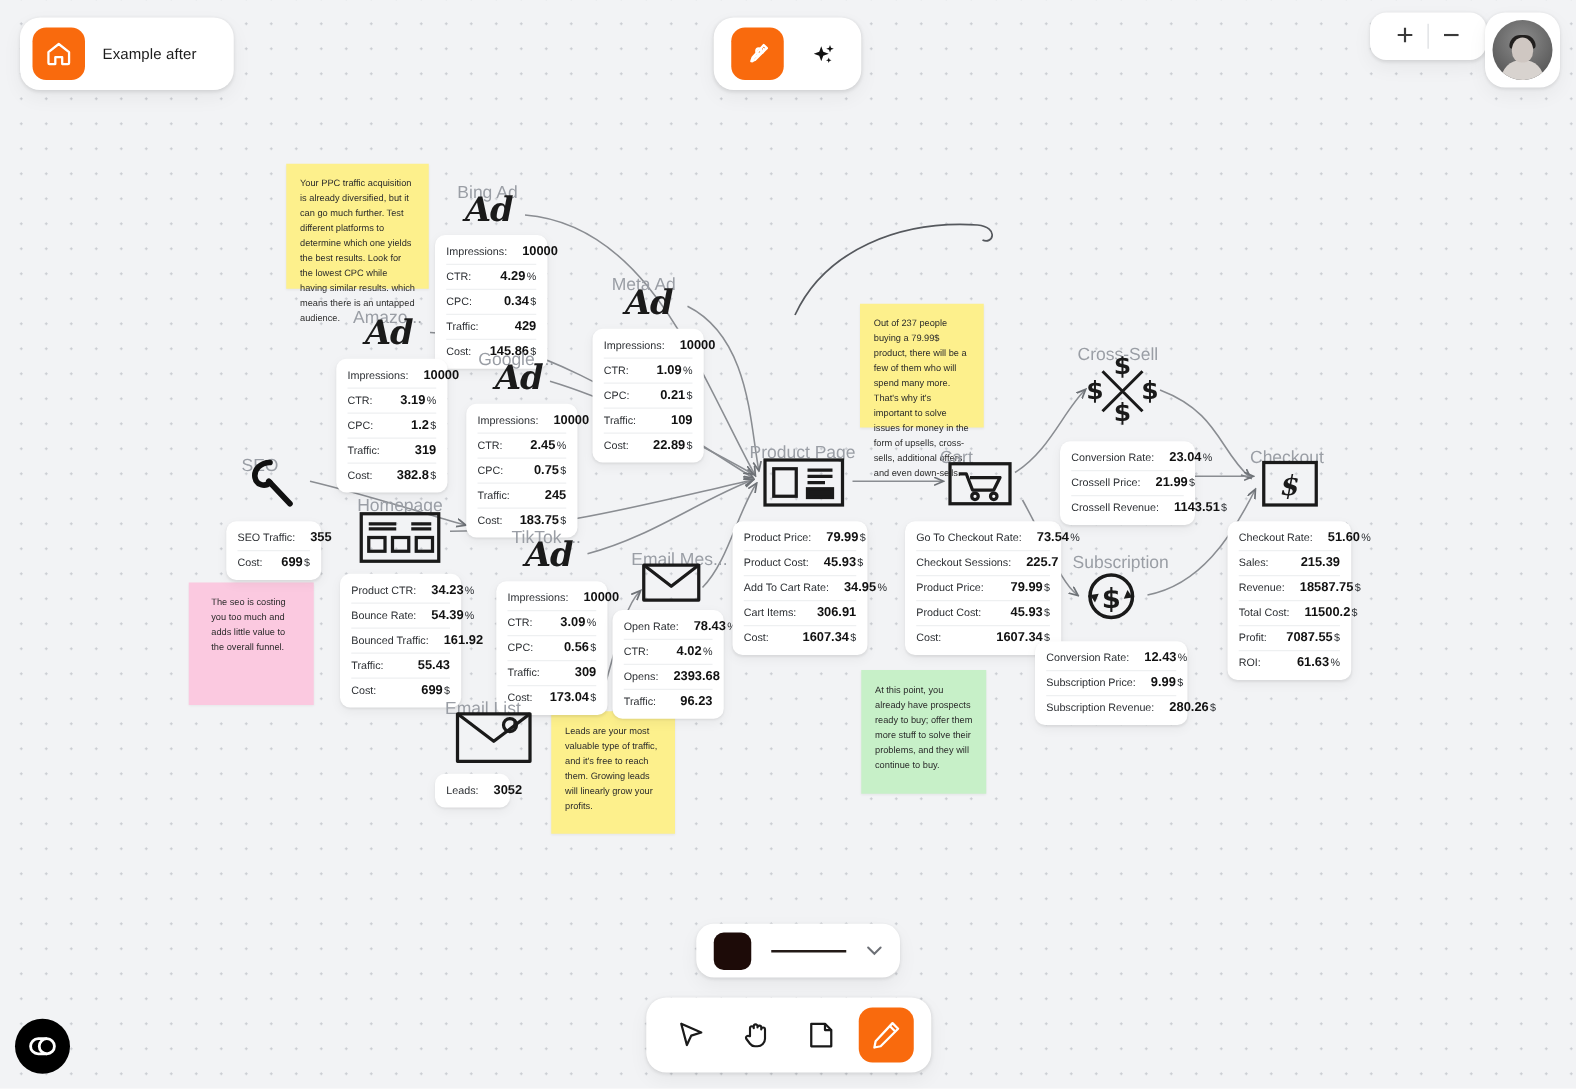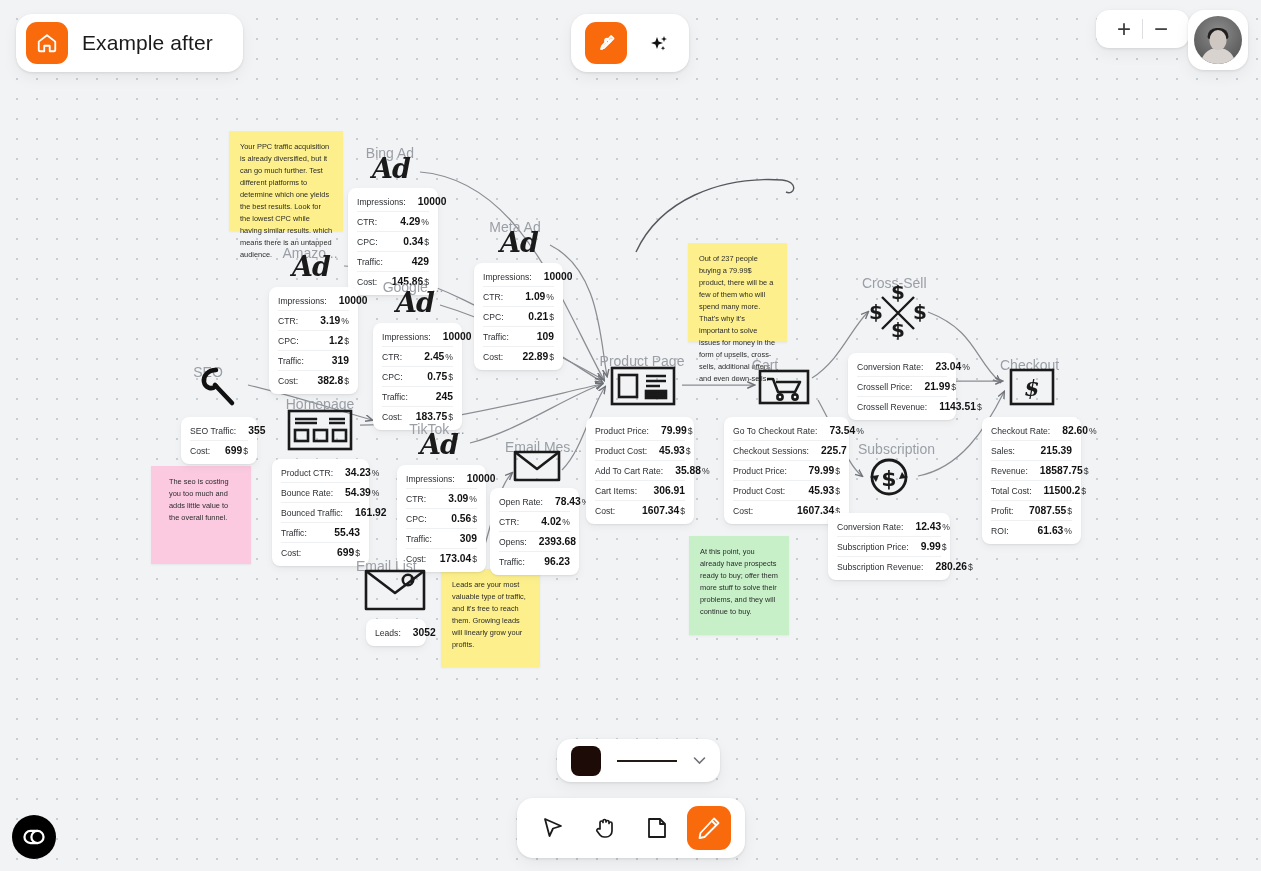--- a/index.html
+++ b/index.html
@@ -26,21 +26,21 @@
     box-shadow: 0 1px 3px rgba(0,0,0,.10), 0 6px 16px rgba(0,0,0,.05);
     display: flex;
     align-items: center;
   }
   #title-bar { left: 16px; top: 14px; height: 58px; padding: 0 30px 0 10px; gap: 14px; }
   .home-btn {
     width: 42px; height: 42px; border-radius: 11px;
     background: #f96a0d;
     display: flex; align-items: center; justify-content: center;
   }
-  .title-text { font-size: 21px; color: #1b1b1b; letter-spacing: .1px; }
+  .title-text { font-size: 12px; color: #1b1b1b; letter-spacing: .1px; }
 
   #tool-bar-top { left: 571px; top: 14px; height: 58px; padding: 0 14px; gap: 14px; }
   .pen-btn {
     width: 42px; height: 42px; border-radius: 11px;
     background: #f96a0d;
     display: flex; align-items: center; justify-content: center;
   }
   .sparkle-btn {
     width: 34px; height: 38px;
     display: flex; align-items: center; justify-content: center;
@@ -421,21 +421,21 @@
 
   <div class="node-label" style="left:356px; top:558px; width:60px;">Email List</div>
   <div class="icon-node" style="left:364px; top:569px;">
     <svg width="62" height="42" viewBox="0 0 62 42" fill="none" stroke="#1a1a1a" stroke-width="2.6" stroke-linejoin="round">
       <rect x="2" y="2" width="58" height="38"></rect>
       <path d="M2 2 L31 24 L60 2"></path>
       <circle cx="44" cy="11" r="5.2"></circle>
       <path d="M48 8 v6"></path>
     </svg>
   </div>
-  <div class="card" style="left:366px; top:619px; width:60px;">
+  <div class="card" style="left:348px; top:619px; width:60px;">
     <div class="row">
         <span class="k">Leads:</span>
         <span class="v">3052</span>
       </div>
   </div>
 
   <div class="node-label" style="left:505px; top:439px; width:70px;">Email Mes...</div>
   <div class="icon-node" style="left:513px; top:450px;">
     <svg width="48" height="32" viewBox="0 0 48 32" fill="none" stroke="#1a1a1a" stroke-width="2.6" stroke-linejoin="round">
       <rect x="2" y="2" width="44" height="28"></rect>
@@ -474,21 +474,21 @@
     <div class="row">
         <span class="k">Product Price:</span>
         <span class="v"><span>79.99</span><span class="u">$</span></span>
       </div>
     <div class="row">
         <span class="k">Product Cost:</span>
         <span class="v"><span>45.93</span><span class="u">$</span></span>
       </div>
     <div class="row">
         <span class="k">Add To Cart Rate:</span>
-        <span class="v"><span>35.88</span><span class="u">%</span></span>
+        <span class="v"><span>34.95</span><span class="u">%</span></span>
       </div>
     <div class="row">
         <span class="k">Cart Items:</span>
         <span class="v">306.91</span>
       </div>
     <div class="row">
         <span class="k">Cost:</span>
         <span class="v"><span>1607.34</span><span class="u">$</span></span>
       </div>
   </div>
@@ -582,21 +582,21 @@
   <div class="node-label" style="left:1000px; top:357px; width:58px;">Checkout</div>
   <div class="icon-node" style="left:1009px; top:368px;">
     <svg width="46" height="38" viewBox="0 0 46 38" fill="none" stroke="#1a1a1a" stroke-width="2.6">
       <rect x="2" y="2" width="42" height="34"></rect>
       <text x="23" y="28" font-family="DejaVu Serif, serif" font-style="italic" font-size="22" font-weight="700" fill="#1a1a1a" stroke="none" text-anchor="middle">$</text>
     </svg>
   </div>
   <div class="card" style="left:982px; top:417px; width:99px;">
     <div class="row">
         <span class="k">Checkout Rate:</span>
-        <span class="v"><span>82.60</span><span class="u">%</span></span>
+        <span class="v"><span>51.60</span><span class="u">%</span></span>
       </div>
     <div class="row">
         <span class="k">Sales:</span>
         <span class="v">215.39</span>
       </div>
     <div class="row">
         <span class="k">Revenue:</span>
         <span class="v"><span>18587.75</span><span class="u">$</span></span>
       </div>
     <div class="row">

